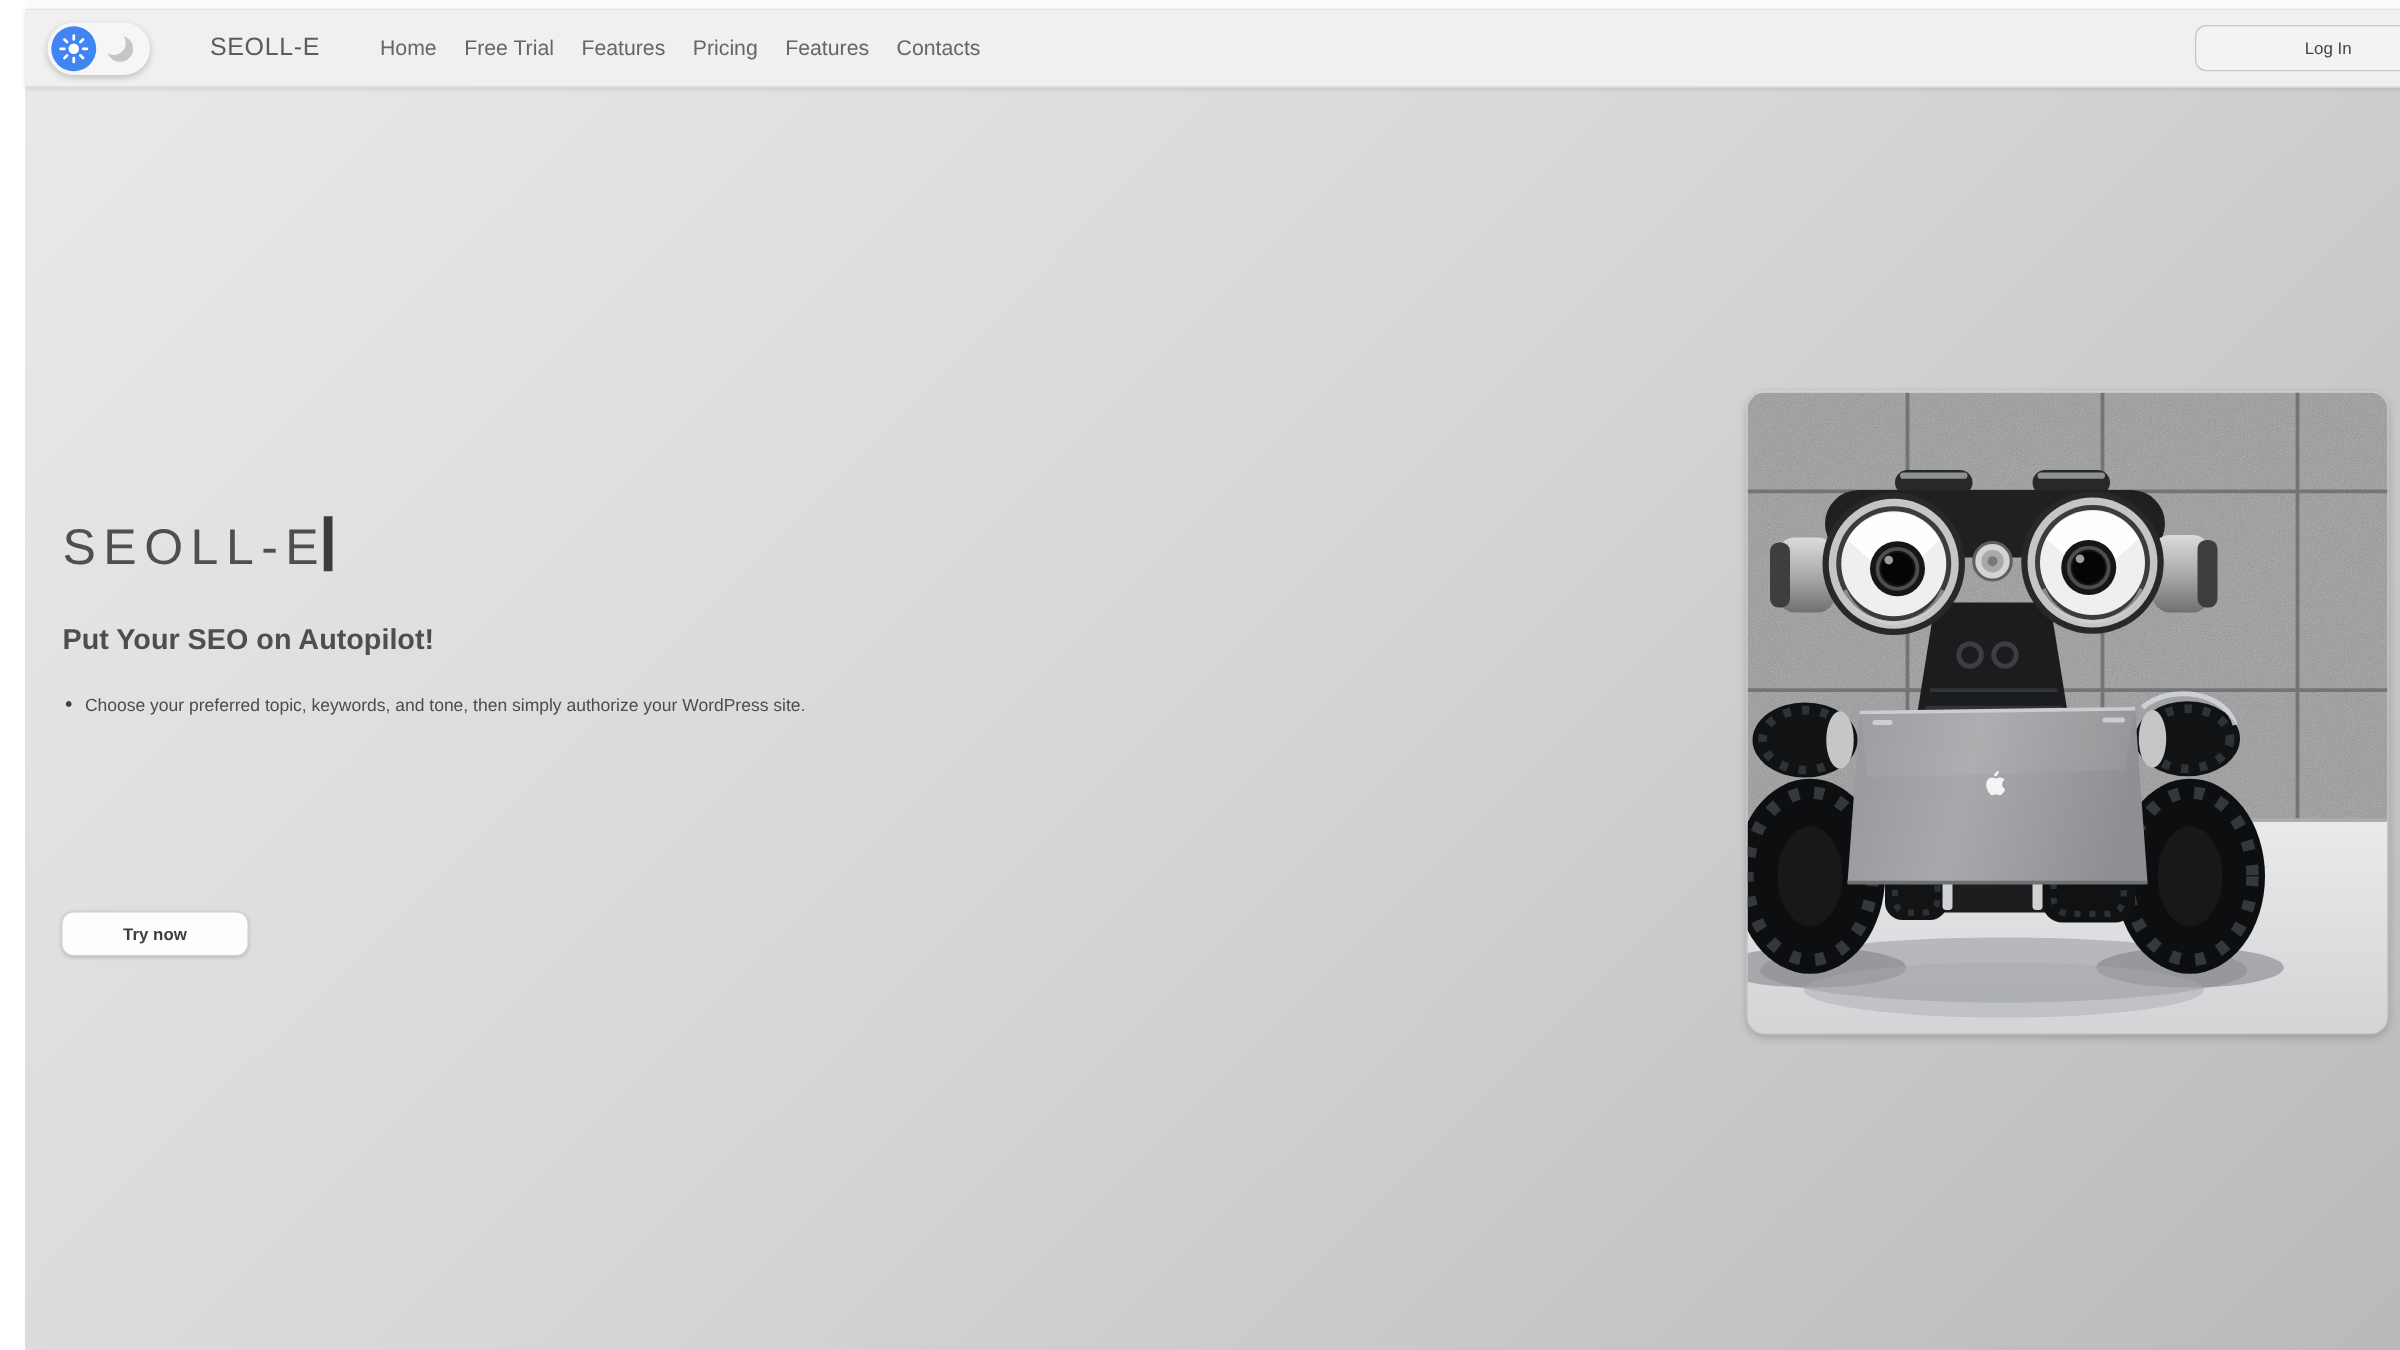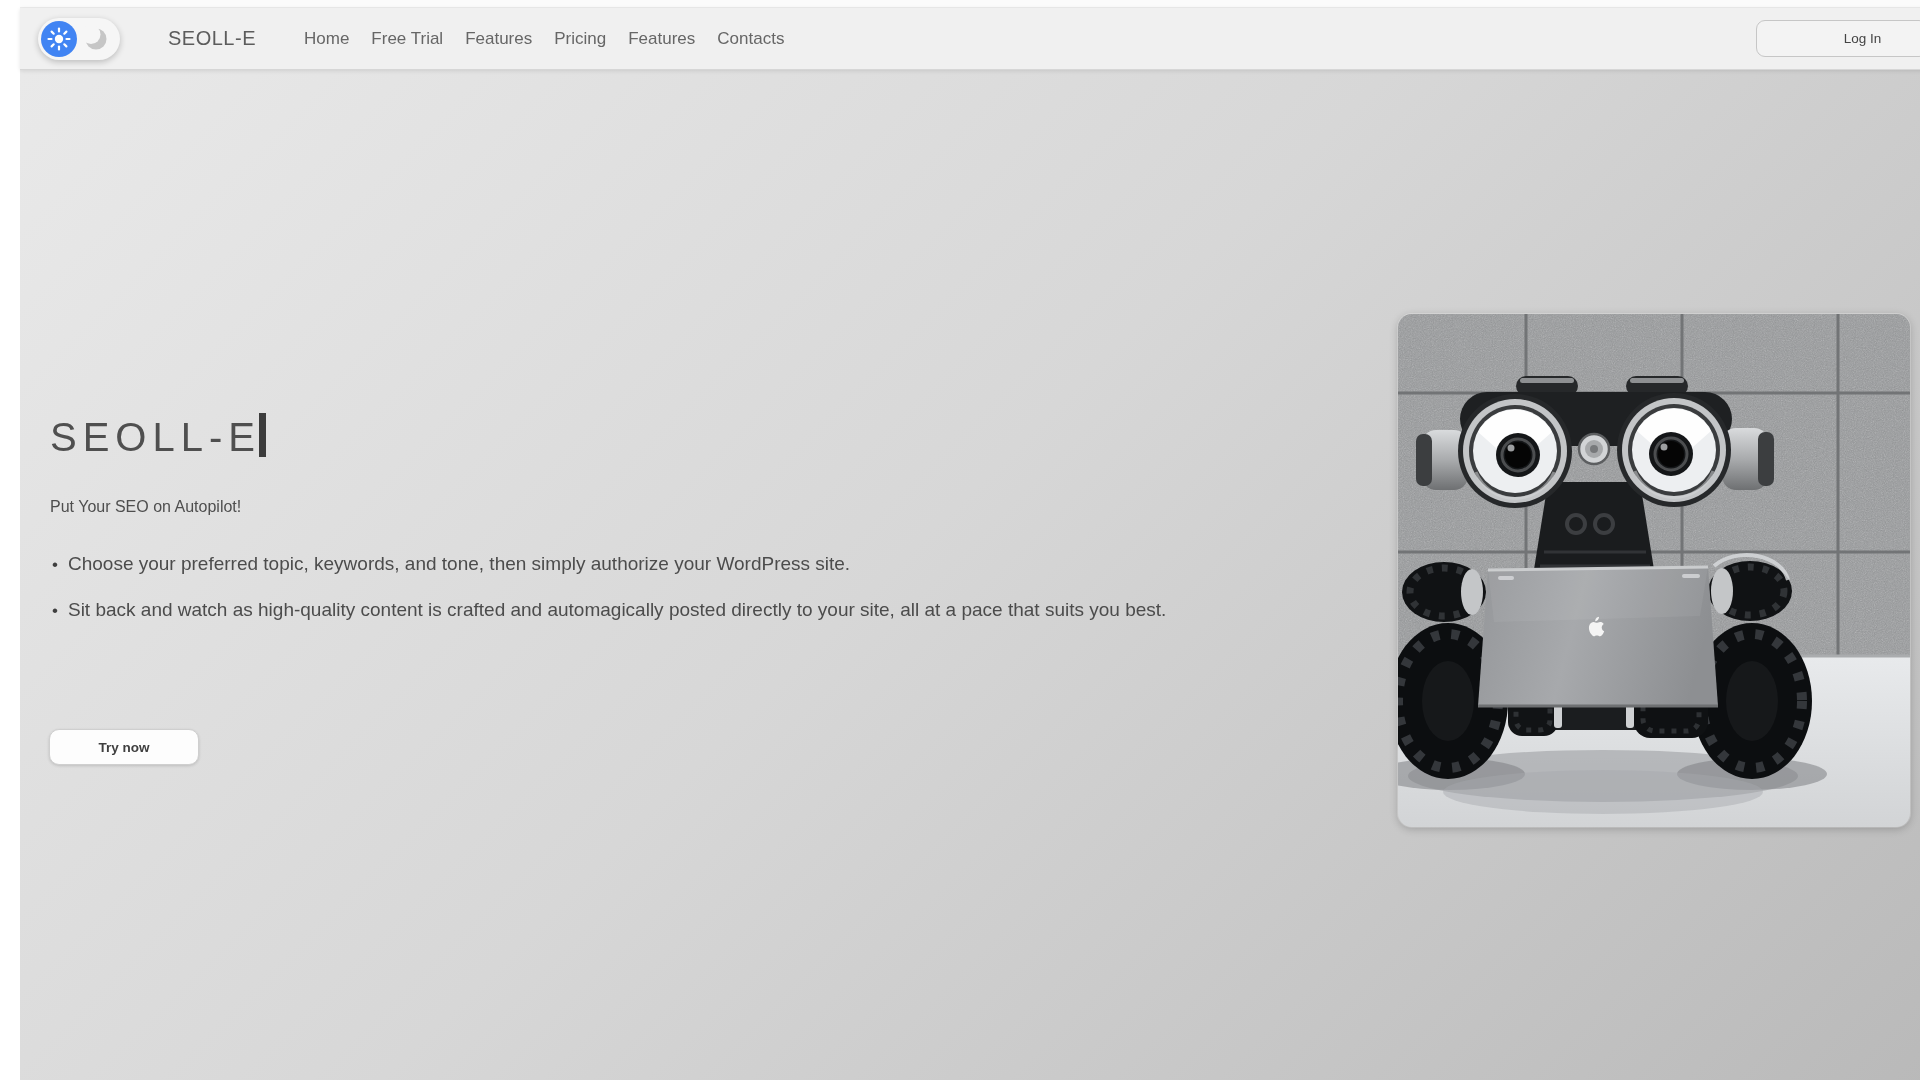--- a/index.html
+++ b/index.html
@@ -60,25 +60,25 @@
     position:absolute; left:30px; top:413px;
     font-size:40px; font-weight:300; letter-spacing:6px; color:#4f4f4f;
     white-space:nowrap;
   }
   .typing-caret {
     display:inline-block; width:7px; height:44px;
     background:#3c3c3c; margin-left:-2px; vertical-align:-6px;
   }
   .hero-subtitle {
     position:absolute; left:30px; top:498px;
-    font-size:16px; font-weight:400; color:#4e4e4e;
+    font-size:23px; font-weight:700; color:#4e4e4e;
   }
   .hero-bullets {
     position:absolute; left:32px; top:551px;
-    list-style:none; font-size:19px; color:#4c4c4c;
+    list-style:none; font-size:14px; color:#4c4c4c;
   }
   .hero-bullets li { line-height:26px; margin-bottom:19px; white-space:nowrap; }
   .hero-bullets li::before {
     content:"\2022"; font-size:17px; margin-right:10px; color:#3f3f3f;
   }
   .cta-btn {
     position:absolute; left:29px; top:729px;
     width:150px; height:36px; border-radius:10px;
     border:1px solid #cfcfcf; background:#fdfdfd;
     box-shadow:0 1px 3px rgba(0,0,0,0.15);
@@ -150,21 +150,20 @@
   </header>
 
   <main>
 
     <h1 class="hero-title"><span>SEOLL-E</span><span class="typing-caret"></span></h1>
 
     <h2 class="hero-subtitle">Put Your SEO on Autopilot!</h2>
 
     <ul class="hero-bullets">
       <li>Choose your preferred topic, keywords, and tone, then simply authorize your WordPress site.</li>
-      <li>Sit back and watch as high-quality content is crafted and automagically posted directly to your site, all at a pace that suits you best.</li>
     </ul>
 
     <button class="cta-btn">Try now</button>
 
     <figure class="hero-image">
       <svg viewBox="0 0 512 513">
         <defs>
           <filter id="grain" x="0" y="0" width="100%" height="100%">
             <feTurbulence type="fractalNoise" baseFrequency="0.9" numOctaves="2" stitchTiles="stitch"></feTurbulence>
             <feColorMatrix type="saturate" values="0"></feColorMatrix>

